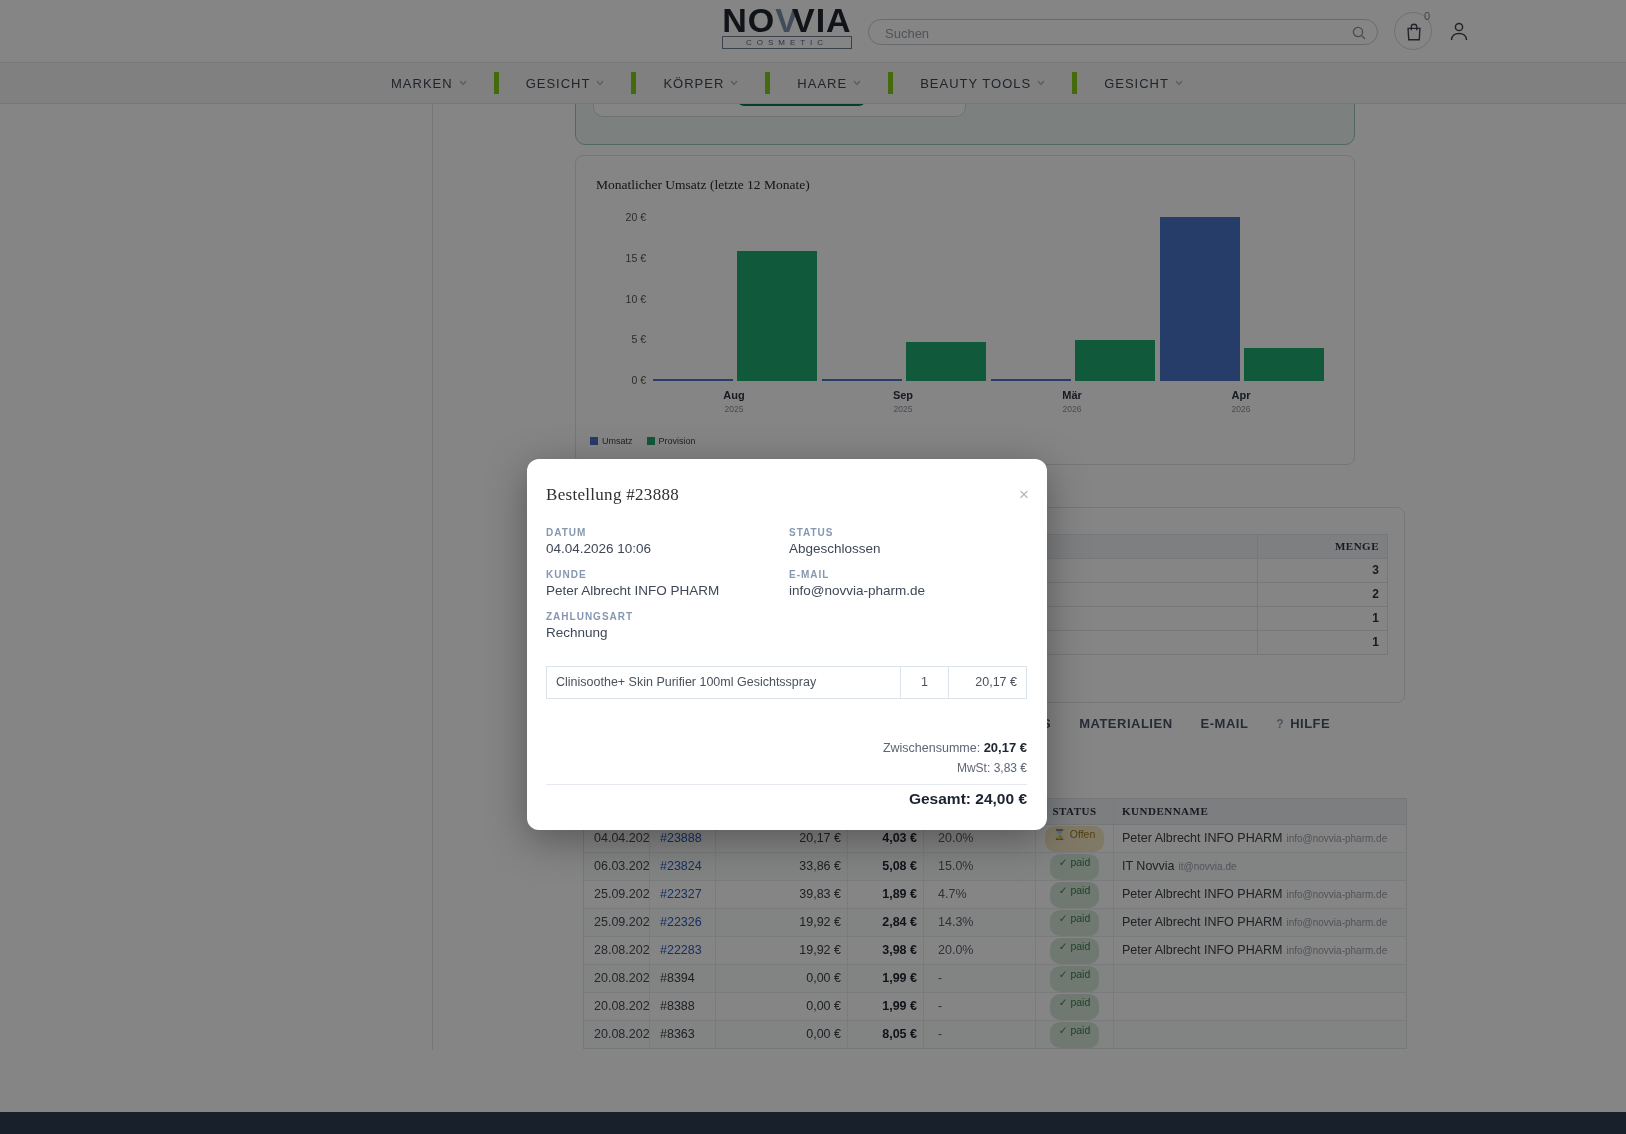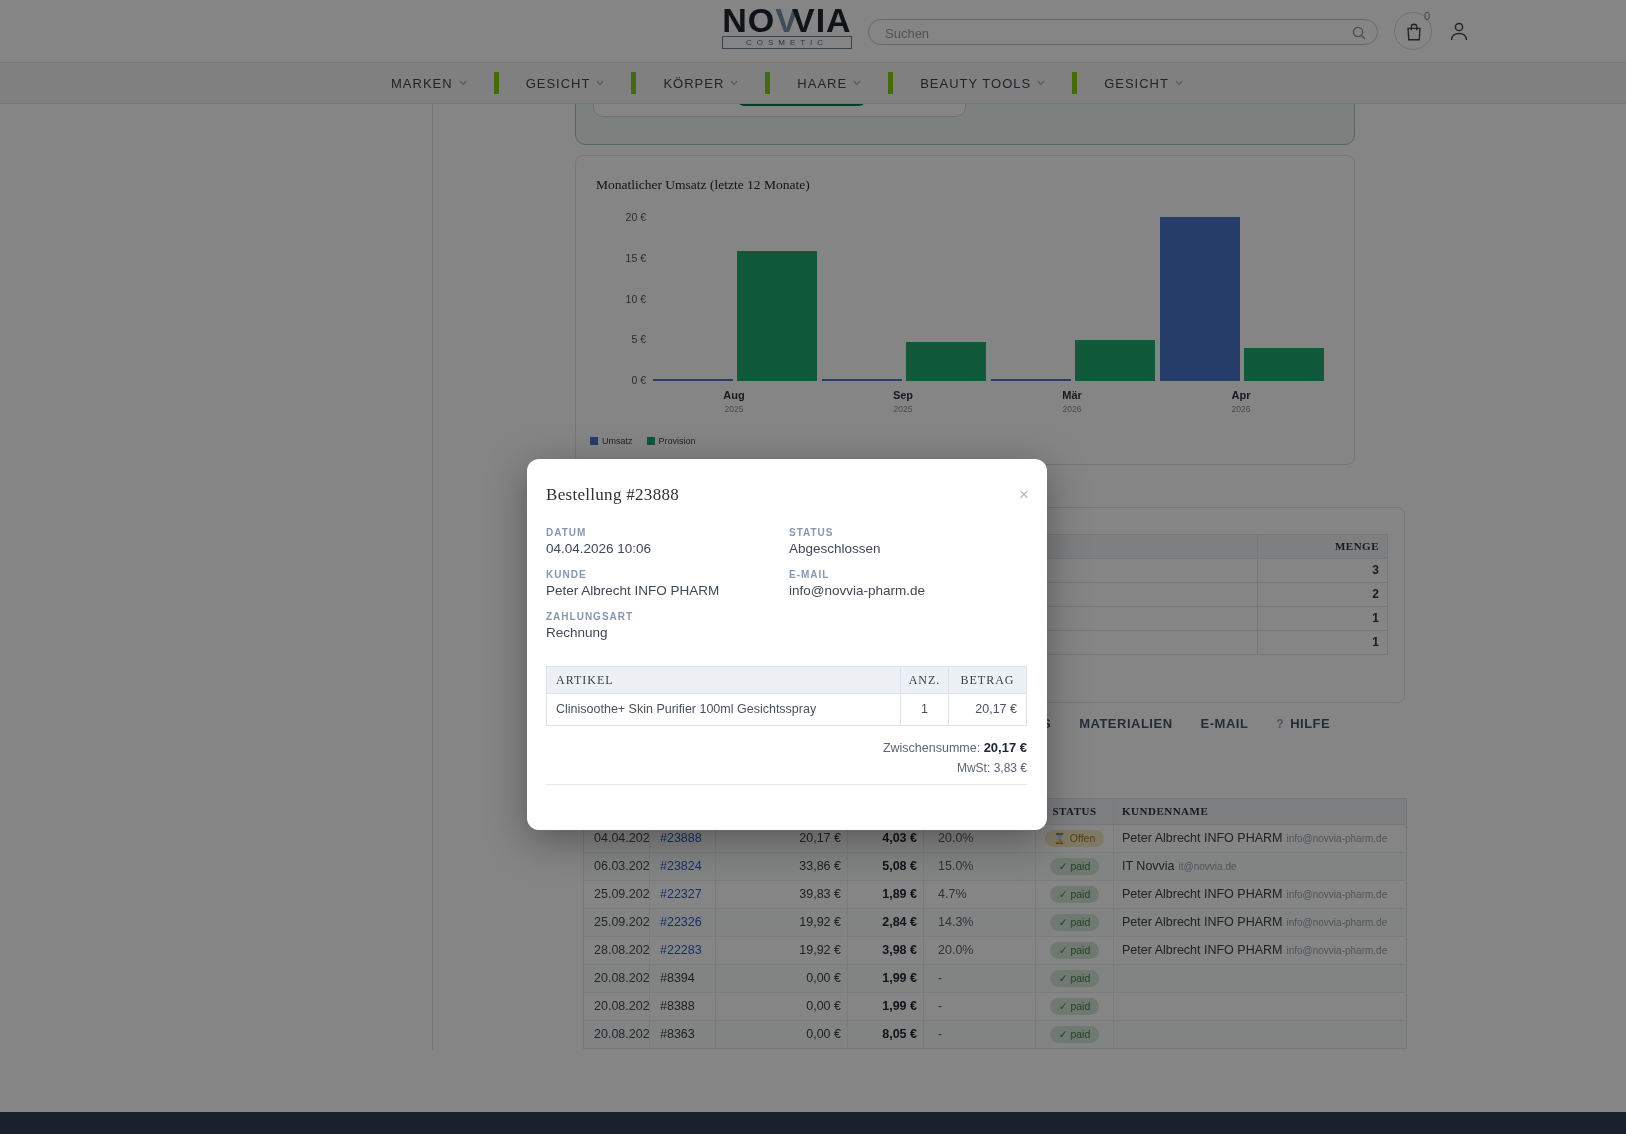--- a/index.html
+++ b/index.html
@@ -83,21 +83,21 @@
   .orow.stripe{background:#fafbfc;}
   .c-date{padding-left:10px;color:#454c55;}
   .c-no{padding-left:10px;}
   .c-no.link{color:#2e5cb8;cursor:pointer;}
   .c-amt{text-align:right;padding-right:6px;}
   .c-com{text-align:right;padding-right:6px;font-weight:bold;color:#1f2630;}
   .c-rate{padding-left:14px;color:#5a636e;}
   .c-status{text-align:center;}
   .c-cust{padding-left:8px;}
   .c-cust .mail{font-size:10px;color:#9aa3ad;margin-left:4px;}
-  .badge{display:inline-block;border-radius:10px;padding:0 9px;font-size:10.5px;height:17px;
+  .badge{display:inline-block;border-radius:10px;padding:0 9px;font-size:10.5px;height:26px;
          line-height:17px;vertical-align:middle;}
   .badge.paid{background:#d6e9d8;color:#3c7d4e;}
   .badge.open{background:#f6e9c4;color:#9a7a22;}
 
   .footer{left:0;top:1112px;width:1626px;height:22px;background:#2c3e54;}
 
   
   .overlay{left:0;top:0;width:1626px;height:1134px;background:rgba(0,0,0,0.48);z-index:10;}
   .modal{left:527px;top:459px;width:520px;height:371px;background:#fff;border-radius:12px;z-index:20;
          box-shadow:0 10px 40px rgba(0,0,0,0.35);}
@@ -409,31 +409,27 @@
         <div>
           <div class="m-label">E-MAIL</div>
           <div class="m-value">info@novvia-pharm.de</div>
         </div>
         <div>
           <div class="m-label">ZAHLUNGSART</div>
           <div class="m-value">Rechnung</div>
         </div>
       </div>
     <div class="abs m-table">
-      <div class="mt-row mt-head">
-        <div class="mt-cell mt-name">ARTIKEL</div>
-        <div class="mt-cell mt-qty">ANZ.</div>
-        <div class="mt-cell mt-qty">BETRAG</div>
-      </div>
       <div class="mt-body" id="modal-items">
           <div class="mt-row">
             <div class="mt-cell mt-name">Clinisoothe+ Skin Purifier 100ml Gesichtsspray</div>
             <div class="mt-cell mt-qty">1</div>
             <div class="mt-cell mt-amt">20,17 €</div>
           </div>
         </div>
     </div>
     <div class="abs m-sub"><span>Zwischensumme:</span> <b>20,17 €</b></div>
     <div class="abs m-vat"><span>MwSt:</span> <span>3,83 €</span></div>
     <div class="abs m-div"></div>
+    <div class="abs m-total"><span>Gesamt:</span> <span>24,00 €</span></div>
   </div>
 
 </div>
 
 </body></html>

